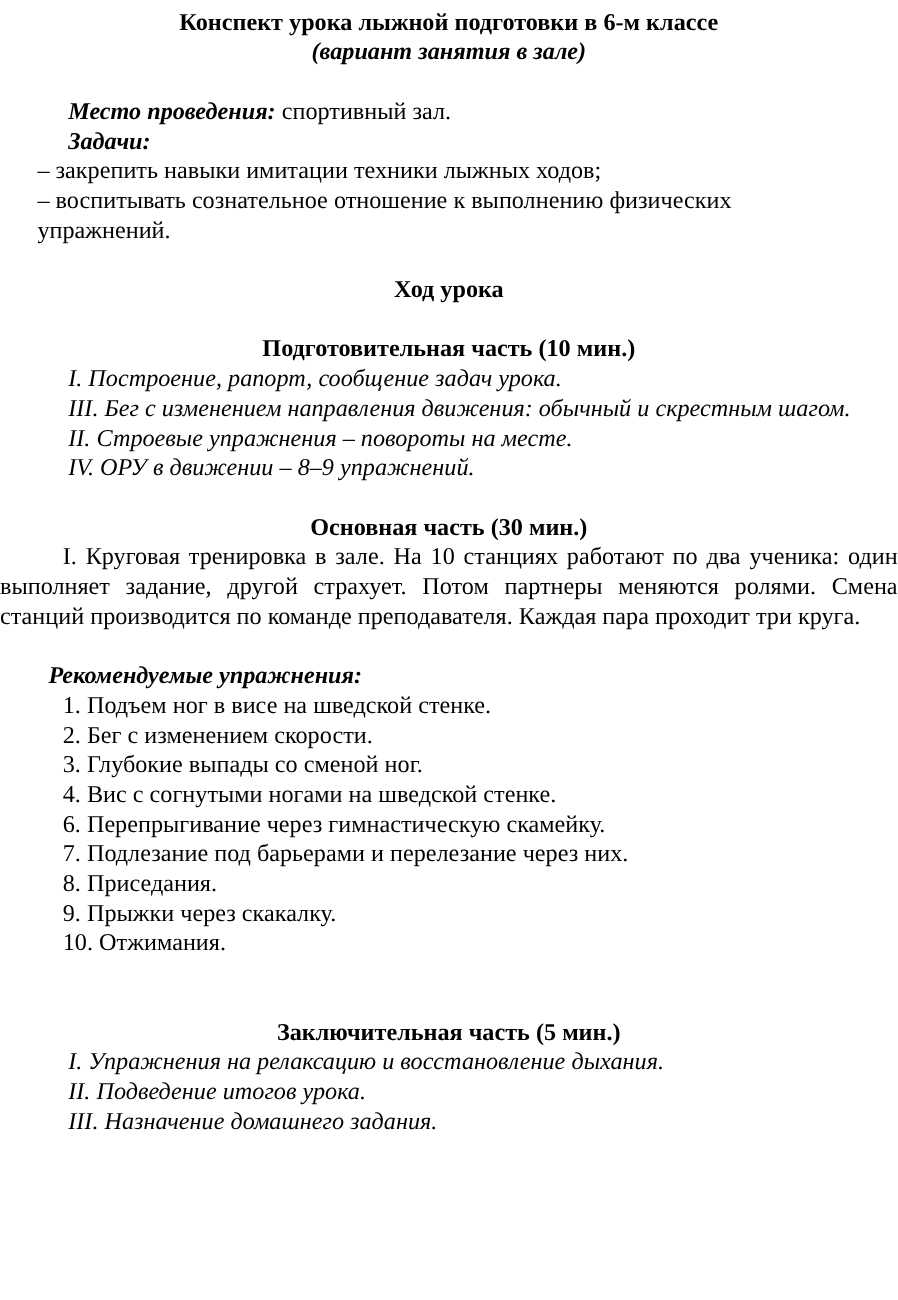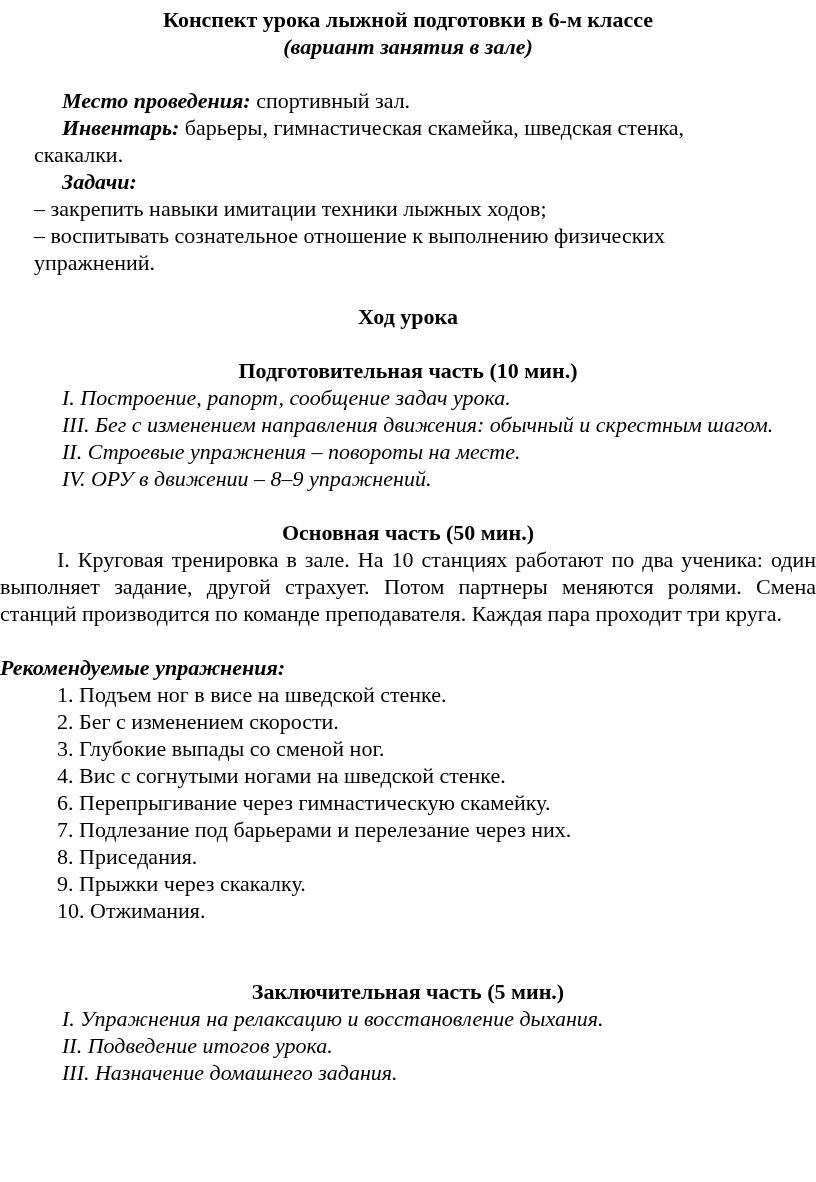--- a/index.html
+++ b/index.html
@@ -18,56 +18,55 @@
   .spacer { height: 27px; }
   .title { text-align: center; font-weight: bold; }
   .subtitle { text-align: center; font-weight: bold; font-style: italic; }
   .heading { text-align: center; font-weight: bold; }
   .bi { font-weight: bold; font-style: italic; }
   .meta { margin: 0 100px 0 34px; text-indent: 28px; }
   .task { margin: 0 100px 0 34px; }
   .item { margin: 0 2px 0 34px; text-indent: 28px; font-style: italic; }
   .exercise { margin: 0 2px 0 34px; text-indent: 23px; }
   .main-para { margin: 0; text-align: justify; text-indent: 57px; }
-  .label-line { margin: 0; font-weight: bold; font-style: italic; }
+  .label-line { margin: 0; font-weight: bold; font-style: italic; padding-left: 44px; }
 </style>
 </head>
 <body>
 
 <div class="page">
 
   <p class="title">Конспект урока лыжной подготовки в 6-м классе</p>
   <p class="subtitle">(вариант занятия в зале)</p>
 
   <div class="spacer"></div>
 
   <p class="meta"><span class="bi">Место проведения:</span><span> спортивный зал.</span></p>
 
-  <p class="meta"><span class="bi">Инвентарь:</span><span> барьеры, гимнастическая скамейка, шведская стенка, скакалки.</span></p>
 
   <p class="meta"><span class="bi">Задачи:</span></p>
 
   <p class="task">– закрепить навыки имитации техники лыжных ходов;</p>
   <p class="task">– воспитывать сознательное отношение к выполнению физических упражнений.</p>
 
   <div class="spacer"></div>
 
   <p class="heading">Ход урока</p>
 
   <div class="spacer"></div>
 
   <p class="heading">Подготовительная часть (10 мин.)</p>
   <p class="item">I. Построение, рапорт, сообщение задач урока.</p>
   <p class="item">III. Бег с изменением направления движения: обычный и скрестным шагом.</p>
   <p class="item">II. Строевые упражнения – повороты на месте.</p>
   <p class="item">IV. ОРУ в движении – 8–9 упражнений.</p>
 
   <div class="spacer"></div>
 
-  <p class="heading">Основная часть (50 мин.)</p>
+  <p class="heading">Основная часть (30 мин.)</p>
   <p class="main-para">I. Круговая тренировка в зале. На 10 станциях работают по два ученика: один выполняет задание, другой страхует. Потом партнеры меняются ролями. Смена станций производится по команде преподавателя. Каждая пара проходит три круга.</p>
 
   <div class="spacer"></div>
 
   <p class="label-line">Рекомендуемые упражнения:</p>
   <p class="exercise">1. Подъем ног в висе на шведской стенке.</p>
   <p class="exercise">2. Бег с изменением скорости.</p>
   <p class="exercise">3. Глубокие выпады со сменой ног.</p>
   <p class="exercise">4. Вис с согнутыми ногами на шведской стенке.</p>
   <p class="exercise">6. Перепрыгивание через гимнастическую скамейку.</p>

